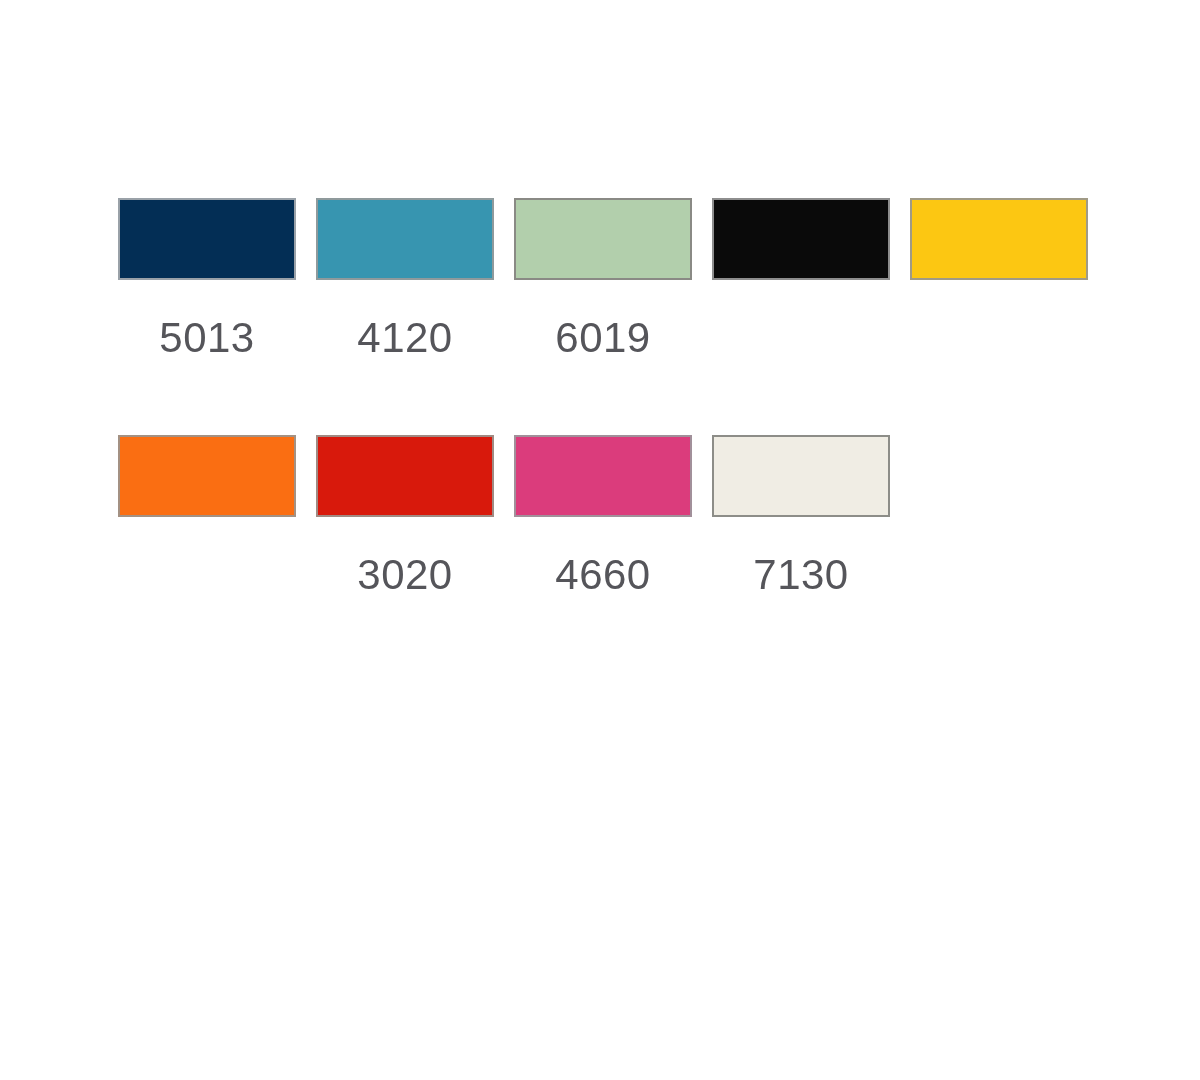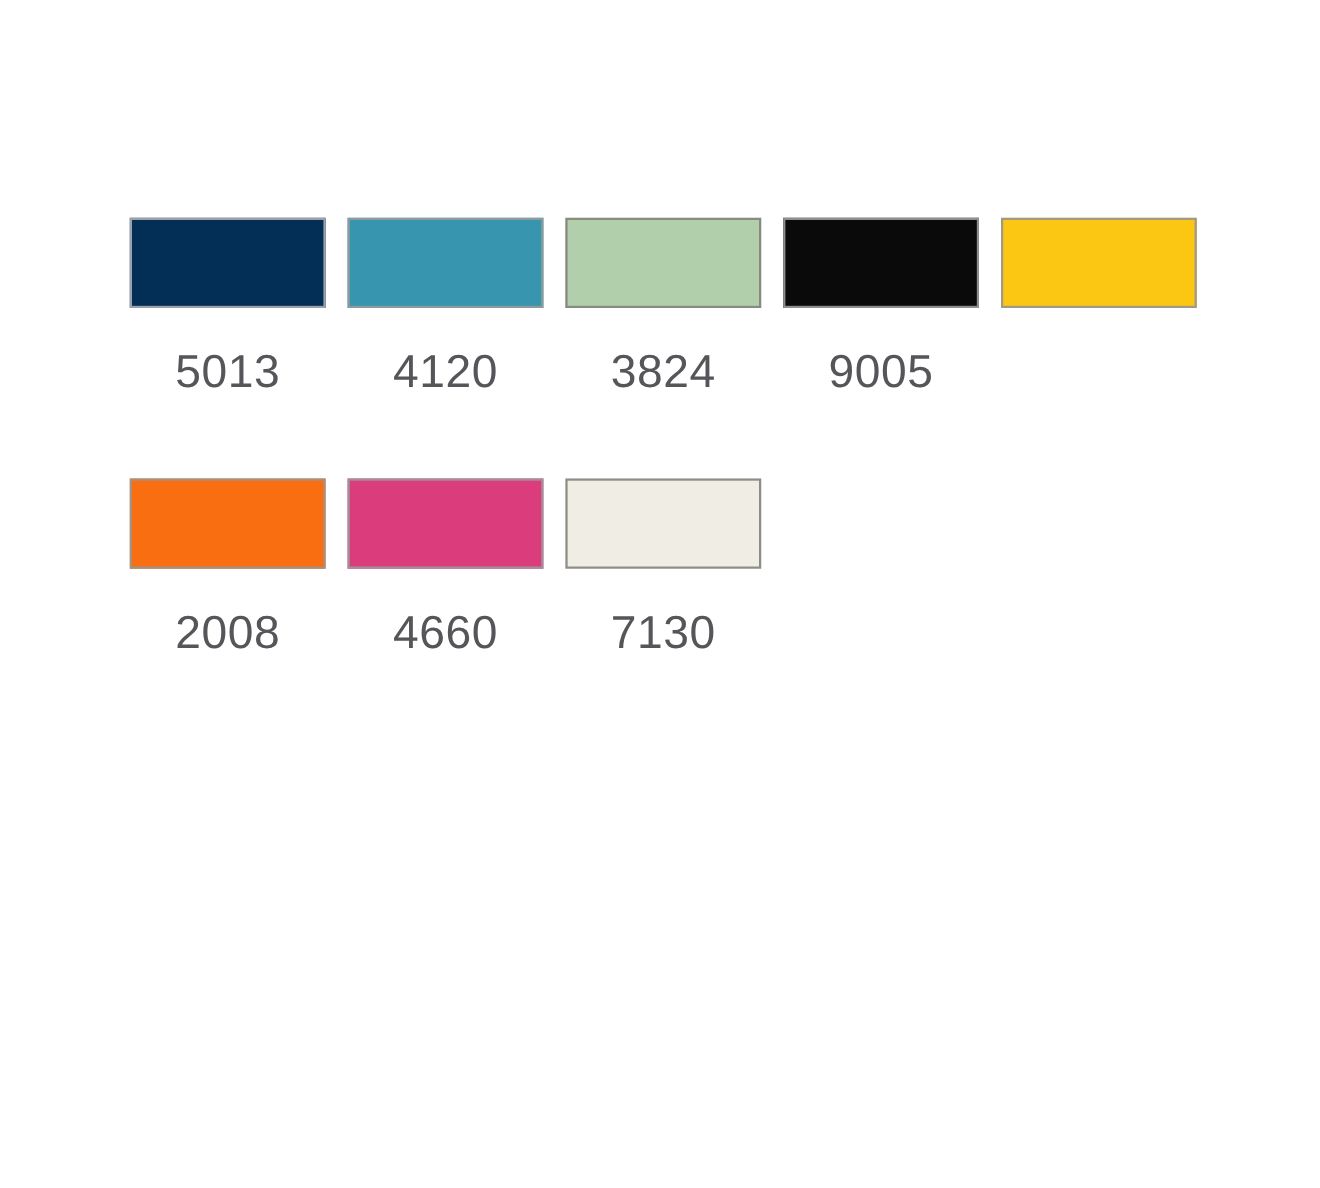--- a/index.html
+++ b/index.html
@@ -71,32 +71,34 @@
       <div class="swatch-cell">
         <div class="swatch-chip" style="background: rgb(3, 46, 85); border-color: rgb(154, 161, 168);"></div>
         <div class="swatch-label">5013</div>
       </div>
       <div class="swatch-cell">
         <div class="swatch-chip" style="background: rgb(55, 149, 176); border-color: rgb(143, 154, 156);"></div>
         <div class="swatch-label">4120</div>
       </div>
       <div class="swatch-cell">
         <div class="swatch-chip" style="background: rgb(178, 207, 172); border-color: rgb(138, 138, 133);"></div>
-        <div class="swatch-label">3824</div>
+        <div class="swatch-label">6019</div>
       </div>
       <div class="swatch-cell">
         <div class="swatch-chip" style="background: rgb(10, 10, 10); border-color: rgb(142, 142, 142);"></div>
-        <div class="swatch-label">9005</div>
       </div>
       <div class="swatch-cell">
         <div class="swatch-chip" style="background: rgb(252, 199, 18); border-color: rgb(160, 154, 134);"></div>
       </div>
       <div class="swatch-cell">
         <div class="swatch-chip" style="background: rgb(250, 110, 18); border-color: rgb(163, 145, 131);"></div>
-        <div class="swatch-label">2008</div>
+      </div>
+      <div class="swatch-cell">
+        <div class="swatch-chip" style="background: rgb(216, 25, 12); border-color: rgb(160, 138, 131);"></div>
+        <div class="swatch-label">3020</div>
       </div>
       <div class="swatch-cell">
         <div class="swatch-chip" style="background: rgb(219, 60, 124); border-color: rgb(161, 144, 154);"></div>
         <div class="swatch-label">4660</div>
       </div>
       <div class="swatch-cell">
         <div class="swatch-chip" style="background: rgb(240, 237, 228); border-color: rgb(141, 141, 136);"></div>
         <div class="swatch-label">7130</div>
       </div>
     </div>

